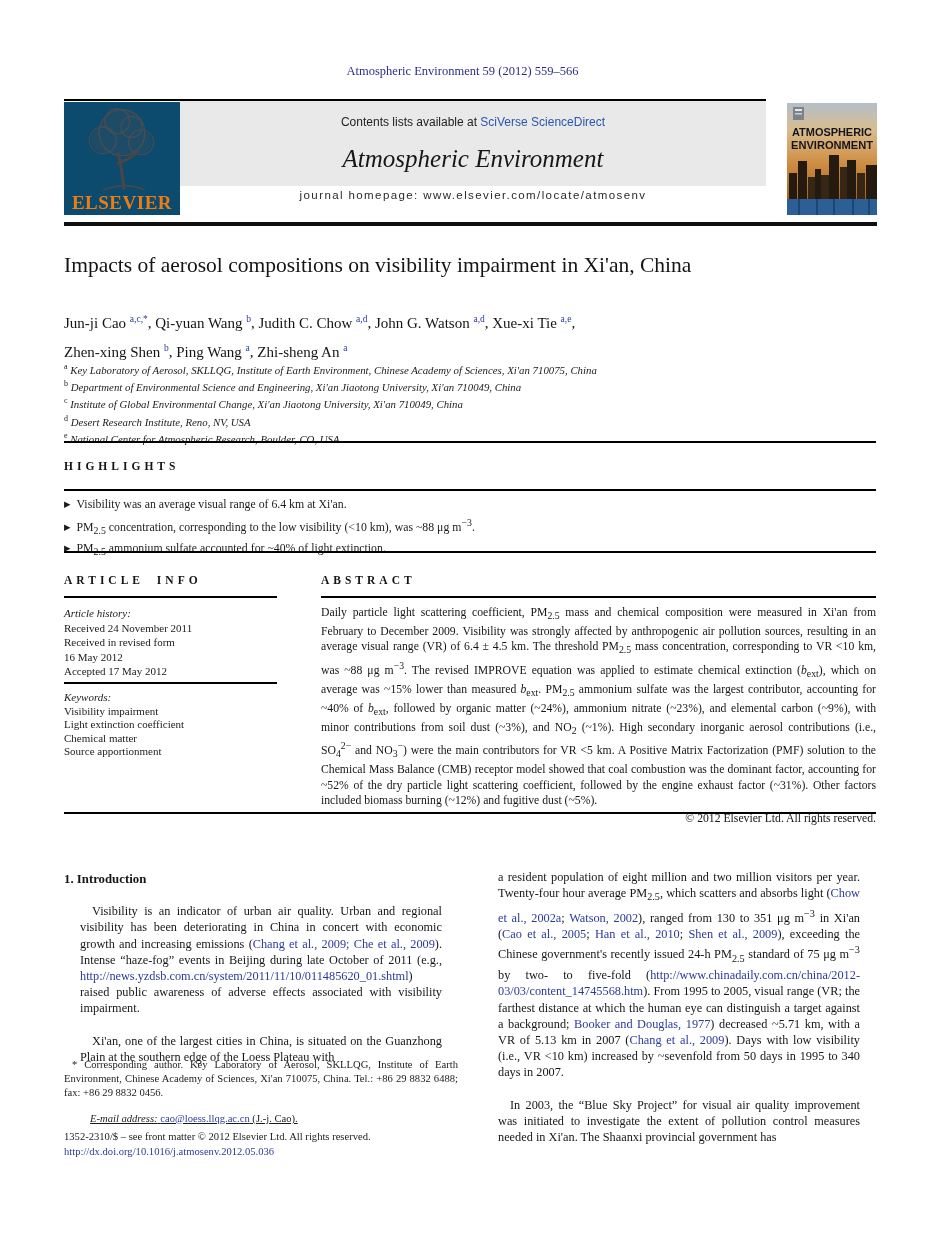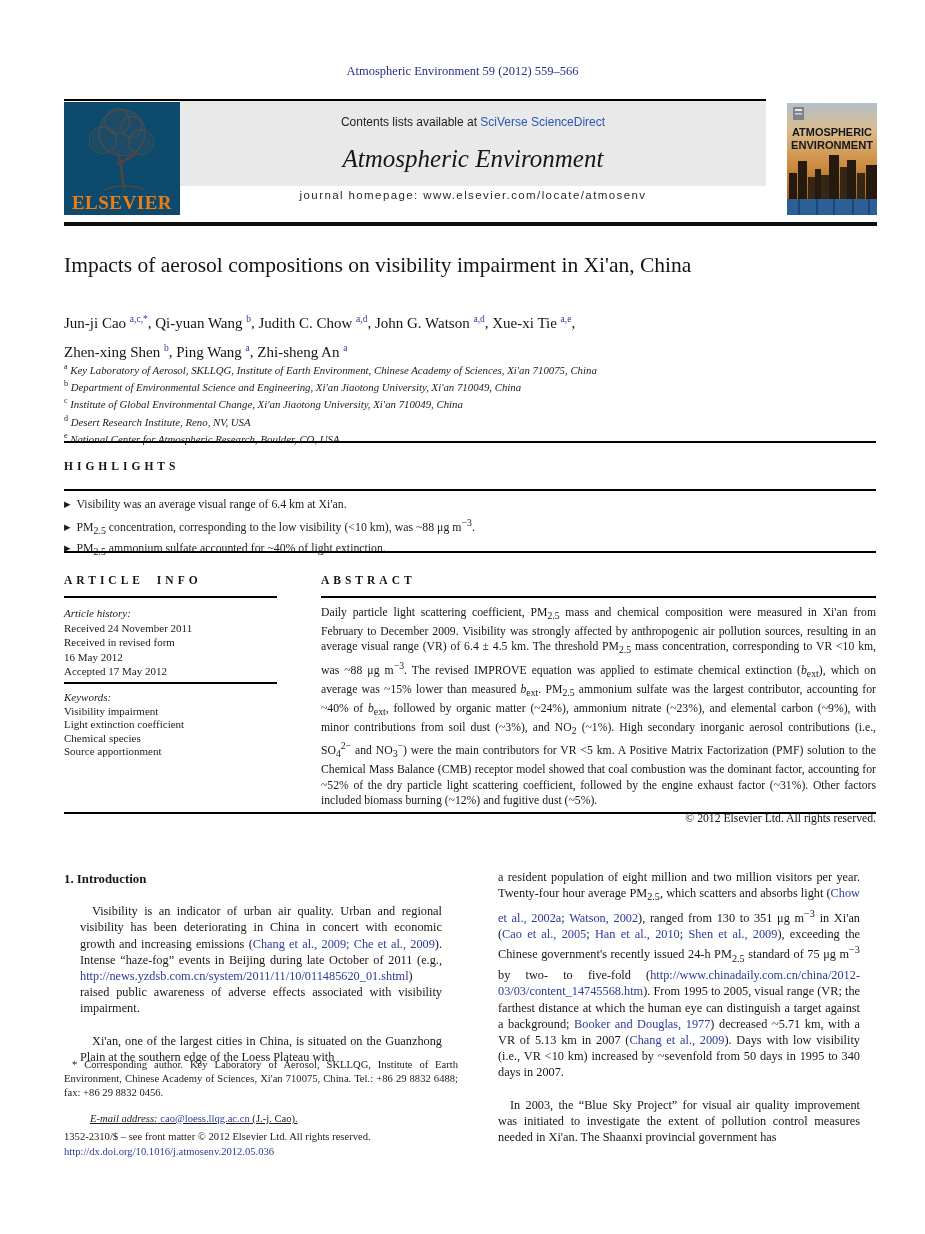--- a/index.html
+++ b/index.html
@@ -198,21 +198,21 @@
     <div>Received 24 November 2011</div>
     <div>Received in revised form</div>
     <div>16 May 2012</div>
     <div>Accepted 17 May 2012</div>
   </div>
   <div class="rule ai-rule2"></div>
   <div class="abs ai-keywords">
     <div class="it">Keywords:</div>
     <div>Visibility impairment</div>
     <div>Light extinction coefficient</div>
-    <div>Chemical species</div>
+    <div>Chemical matter</div>
     <div>Source apportionment</div>
   </div>
 
   <div class="abs section-head abs-head">ABSTRACT</div>
   <div class="rule abs-rule"></div>
   <div class="abs abstract-body">
     <div>Daily particle light scattering coefficient, PM<sub>2.5</sub> mass and chemical composition were measured in Xi'an from February to December 2009. Visibility was strongly affected by anthropogenic air pollution sources, resulting in an average visual range (VR) of 6.4 ± 4.5 km. The threshold PM<sub>2.5</sub> mass concentration, corresponding to VR &lt;10 km, was ~88 μg m<sup>−3</sup>. The revised IMPROVE equation was applied to estimate chemical extinction (<i>b</i><sub>ext</sub>), which on average was ~15% lower than measured <i>b</i><sub>ext</sub>. PM<sub>2.5</sub> ammonium sulfate was the largest contributor, accounting for ~40% of <i>b</i><sub>ext</sub>, followed by organic matter (~24%), ammonium nitrate (~23%), and elemental carbon (~9%), with minor contributions from soil dust (~3%), and NO<sub>2</sub> (~1%). High secondary inorganic aerosol contributions (i.e., SO<sub>4</sub><sup>2−</sup> and NO<sub>3</sub><sup>−</sup>) were the main contributors for VR &lt;5 km. A Positive Matrix Factorization (PMF) solution to the Chemical Mass Balance (CMB) receptor model showed that coal combustion was the dominant factor, accounting for ~52% of the dry particle light scattering coefficient, followed by the engine exhaust factor (~31%). Other factors included biomass burning (~12%) and fugitive dust (~5%).</div>
     <div class="abstract-copy">© 2012 Elsevier Ltd. All rights reserved.</div>
   </div>
 

